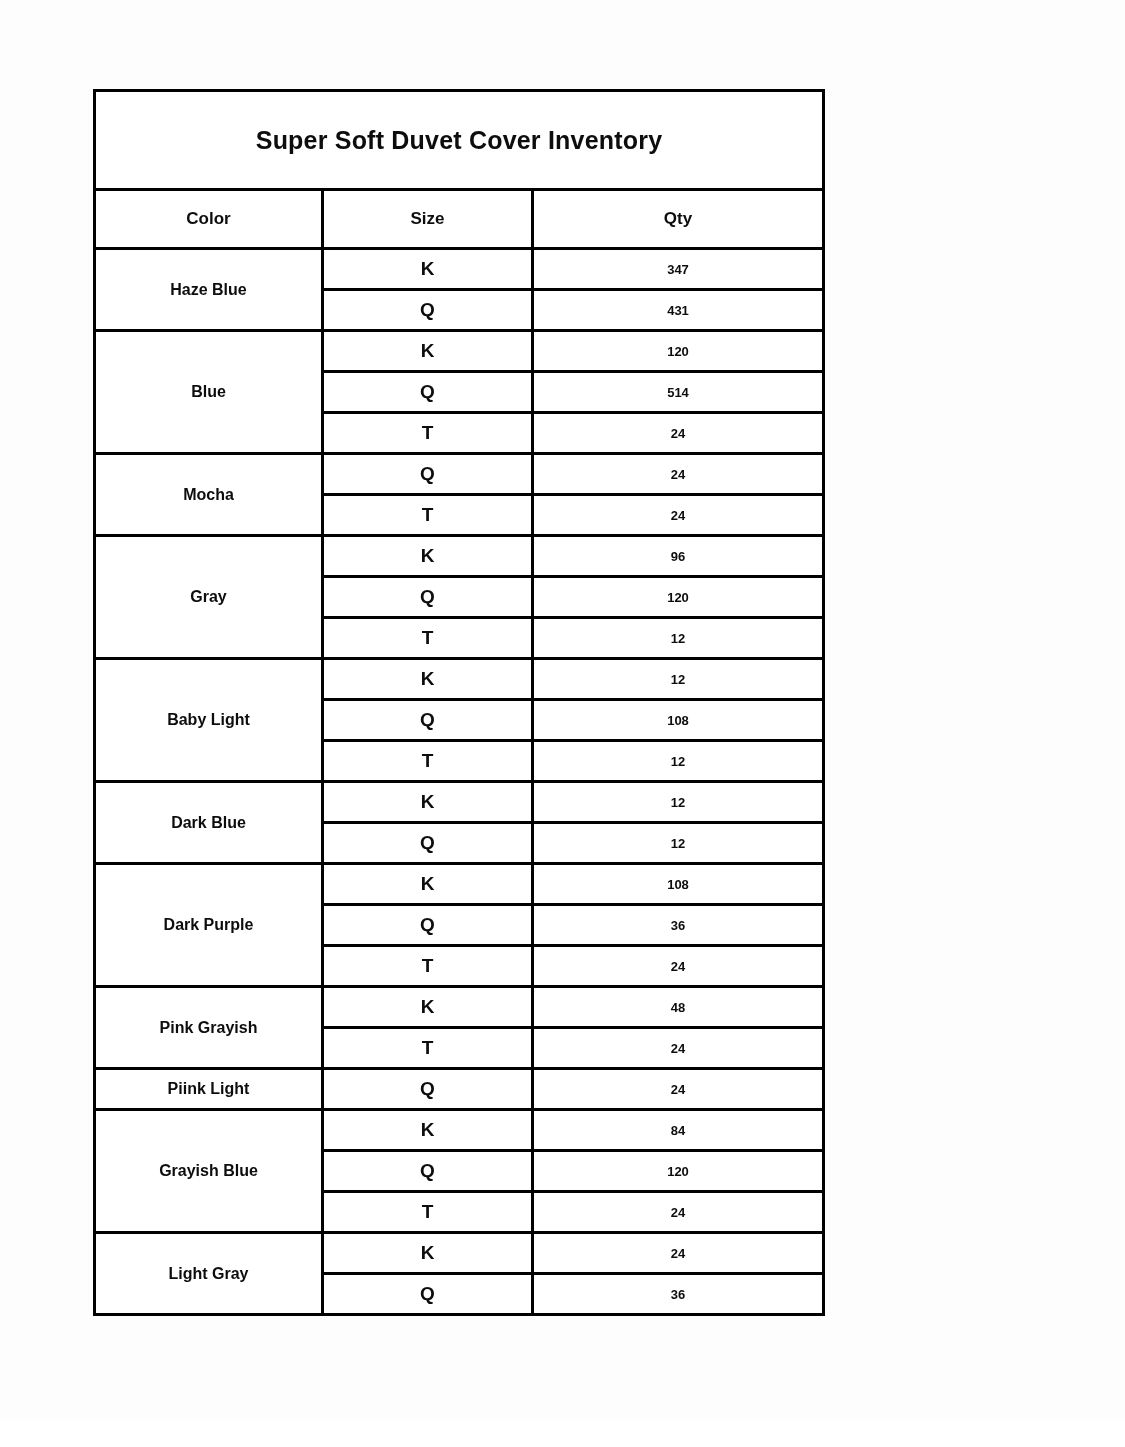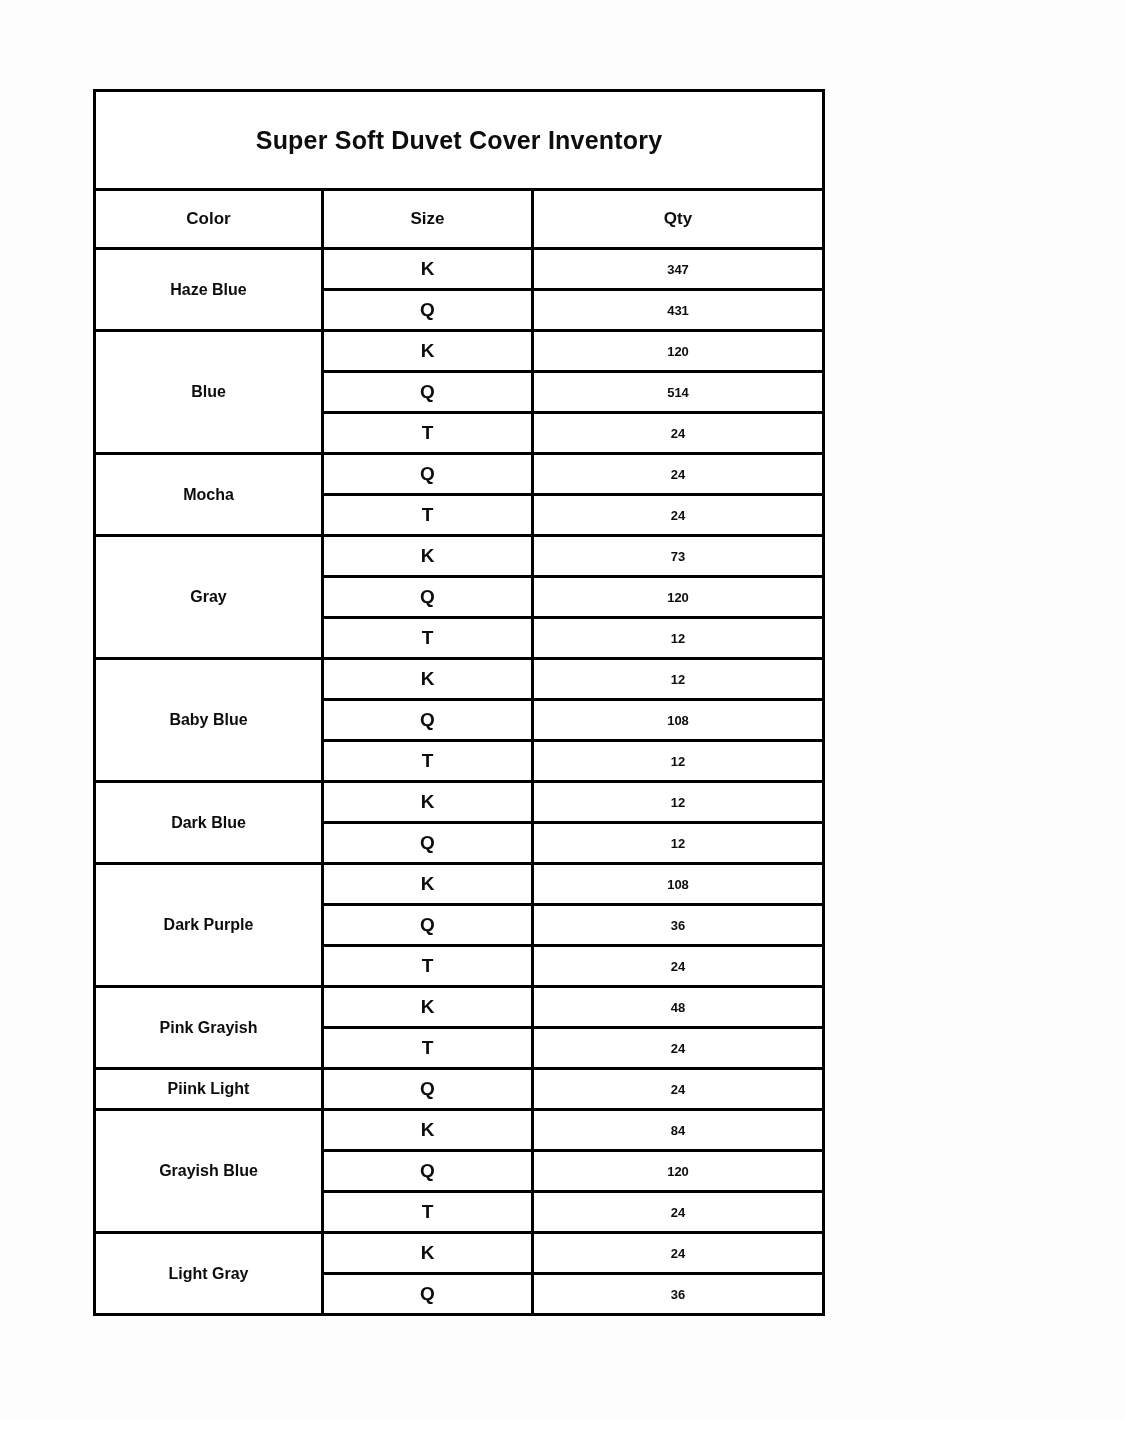--- a/index.html
+++ b/index.html
@@ -134,32 +134,32 @@
             <td class="size-cell">Q</td>
             <td class="qty-cell">24</td>
           </tr>
           <tr class="group-bottom">
             <td class="size-cell">T</td>
             <td class="qty-cell">24</td>
           </tr>
           <tr class="group-top">
             <td class="color-cell" rowspan="3">Gray</td>
             <td class="size-cell">K</td>
-            <td class="qty-cell">73</td>
+            <td class="qty-cell">96</td>
           </tr>
           <tr class="">
             <td class="size-cell">Q</td>
             <td class="qty-cell">120</td>
           </tr>
           <tr class="group-bottom">
             <td class="size-cell">T</td>
             <td class="qty-cell">12</td>
           </tr>
           <tr class="group-top">
-            <td class="color-cell" rowspan="3">Baby Blue</td>
+            <td class="color-cell" rowspan="3">Baby Light</td>
             <td class="size-cell">K</td>
             <td class="qty-cell">12</td>
           </tr>
           <tr class="">
             <td class="size-cell">Q</td>
             <td class="qty-cell">108</td>
           </tr>
           <tr class="group-bottom">
             <td class="size-cell">T</td>
             <td class="qty-cell">12</td>

